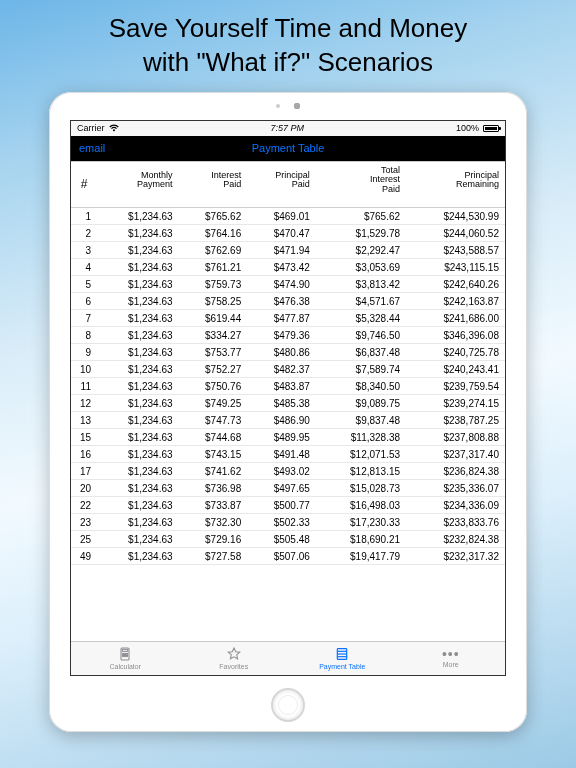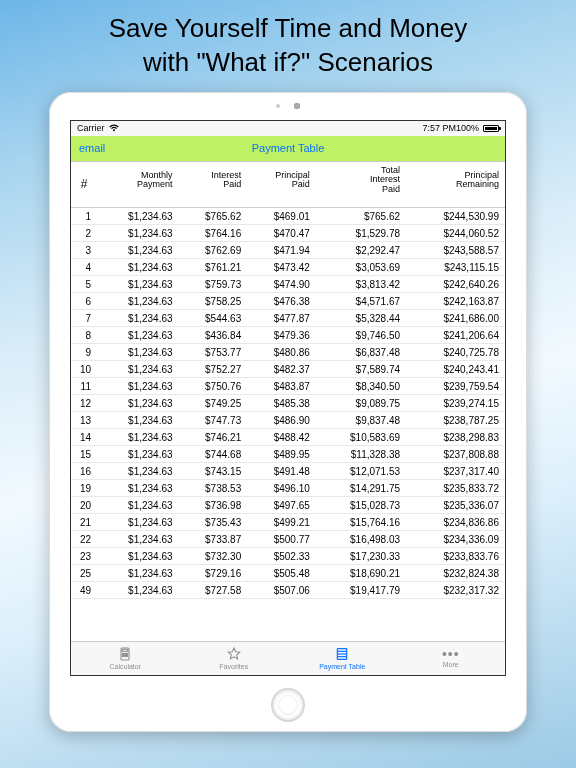--- a/index.html
+++ b/index.html
@@ -40,28 +40,28 @@
     position: absolute; bottom: 10px; left: 50%; transform: translateX(-50%);
     box-shadow: inset 0 0 4px rgba(0,0,0,0.15);
   }
   .home-btn::after{content:"";position:absolute;inset:5px;border-radius:50%;border:1px solid #eee;}
   
   .status-bar {
     height: 15px; font-size: 9px; display:flex; align-items:center;
     padding: 0 6px; color:#000; background:#f7f7f7;
   }
   .status-bar .left, .status-bar .right { display:flex; align-items:center; gap:4px;}
-  .status-bar .center { flex:1; text-align:right; }
+  .status-bar .center { flex:1; text-align:center;font-style:italic; }
   .wifi { display:inline-block; transform: translateY(1px);}
   .batt { width:16px; height:7px; border:1px solid #000; border-radius:1px; position:relative;}
   .batt::after{content:"";position:absolute;right:-3px;top:1px;width:2px;height:3px;background:#000;border-radius:0 1px 1px 0;}
   .batt .fill{position:absolute;inset:1px;background:#000;}
   
   .nav-bar {
-    height: 26px; background:#bef264; border-bottom:1px solid #c9c9c9;
+    height: 26px; background:#000000; border-bottom:1px solid #c9c9c9;
     display:flex; align-items:center; position:relative; font-size:11px;
   }
   .nav-bar .link { color:#0b72ff; padding:0 8px; cursor:pointer;}
   .nav-bar .title { position:absolute; left:0; right:0; text-align:center; color:#0b72ff; font-weight:400; pointer-events:none;}
   
   .table-wrap { flex:1; overflow:hidden; background:#fff;}
   table { width:100%; border-collapse: collapse; font-variant-numeric: tabular-nums;}
   thead th {
     font-size: 9px; font-weight: 400; color:#000; text-align:right;
     padding: 4px 6px 12px 2px; background:#fff; border-bottom:1px solid #d0d0d0;
@@ -181,32 +181,32 @@
                 <td>6</td>
                 <td>$1,234.63</td>
                 <td>$758.25</td>
                 <td>$476.38</td>
                 <td>$4,571.67</td>
                 <td>$242,163.87</td>
               </tr>
               <tr>
                 <td>7</td>
                 <td>$1,234.63</td>
-                <td>$544.63</td>
+                <td>$619.44</td>
                 <td>$477.87</td>
                 <td>$5,328.44</td>
                 <td>$241,686.00</td>
               </tr>
               <tr>
                 <td>8</td>
                 <td>$1,234.63</td>
-                <td>$436.84</td>
+                <td>$334.27</td>
                 <td>$479.36</td>
                 <td>$9,746.50</td>
-                <td>$241,206.64</td>
+                <td>$346,396.08</td>
               </tr>
               <tr>
                 <td>9</td>
                 <td>$1,234.63</td>
                 <td>$753.77</td>
                 <td>$480.86</td>
                 <td>$6,837.48</td>
                 <td>$240,725.78</td>
               </tr>
               <tr>
@@ -235,66 +235,50 @@
               </tr>
               <tr>
                 <td>13</td>
                 <td>$1,234.63</td>
                 <td>$747.73</td>
                 <td>$486.90</td>
                 <td>$9,837.48</td>
                 <td>$238,787.25</td>
               </tr>
               <tr>
-                <td>14</td>
-                <td>$1,234.63</td>
-                <td>$746.21</td>
-                <td>$488.42</td>
-                <td>$10,583.69</td>
-                <td>$238,298.83</td>
-              </tr>
-              <tr>
                 <td>15</td>
                 <td>$1,234.63</td>
                 <td>$744.68</td>
                 <td>$489.95</td>
                 <td>$11,328.38</td>
                 <td>$237,808.88</td>
               </tr>
               <tr>
                 <td>16</td>
                 <td>$1,234.63</td>
                 <td>$743.15</td>
                 <td>$491.48</td>
                 <td>$12,071.53</td>
                 <td>$237,317.40</td>
               </tr>
               <tr>
-                <td>19</td>
-                <td>$1,234.63</td>
-                <td>$738.53</td>
-                <td>$496.10</td>
-                <td>$14,291.75</td>
-                <td>$235,833.72</td>
+                <td>17</td>
+                <td>$1,234.63</td>
+                <td>$741.62</td>
+                <td>$493.02</td>
+                <td>$12,813.15</td>
+                <td>$236,824.38</td>
               </tr>
               <tr>
                 <td>20</td>
                 <td>$1,234.63</td>
                 <td>$736.98</td>
                 <td>$497.65</td>
                 <td>$15,028.73</td>
                 <td>$235,336.07</td>
-              </tr>
-              <tr>
-                <td>21</td>
-                <td>$1,234.63</td>
-                <td>$735.43</td>
-                <td>$499.21</td>
-                <td>$15,764.16</td>
-                <td>$234,836.86</td>
               </tr>
               <tr>
                 <td>22</td>
                 <td>$1,234.63</td>
                 <td>$733.87</td>
                 <td>$500.77</td>
                 <td>$16,498.03</td>
                 <td>$234,336.09</td>
               </tr>
               <tr>

